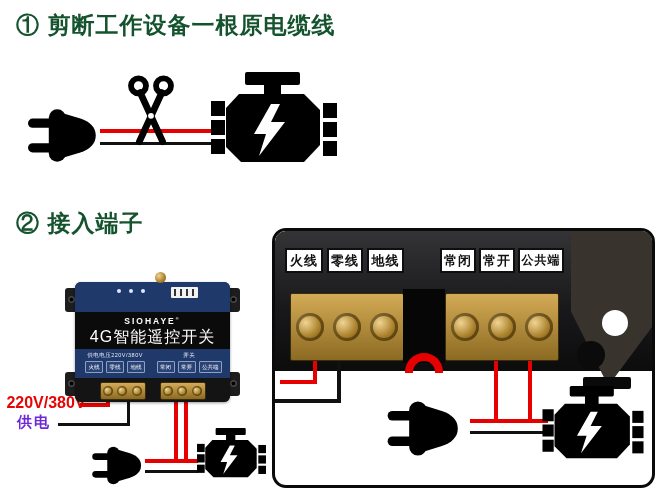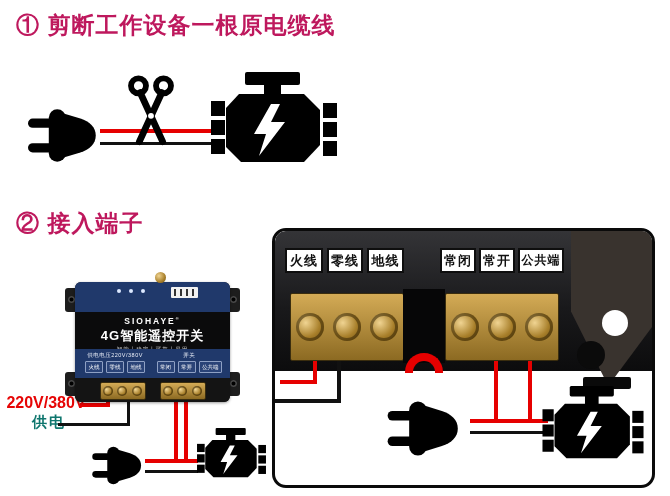--- a/index.html
+++ b/index.html
@@ -1,18 +1,18 @@
 <!DOCTYPE html>
 <html><head>
 <meta charset="utf-8">
 <style>
   html,body{margin:0;padding:0;background:#fff;}
   #canvas{position:relative;width:670px;height:496px;background:#fff;overflow:hidden;
           font-family:"Liberation Sans",sans-serif;}
-  .title{position:absolute;font-size:23px;font-weight:bold;color:#be185d;letter-spacing:1px;}
+  .title{position:absolute;font-size:23px;font-weight:bold;color:#14532d;letter-spacing:1px;}
 
   
   .wire{position:absolute;z-index:1;}
   .wire.red{background:#e60000;}
   .wire.blk{background:#111111;}
 
   
   .device{position:absolute;left:75px;top:282px;width:155px;height:120px;z-index:2;}
   .dev-body{position:absolute;left:0;top:0;width:155px;height:120px;background:#232323;
             border-radius:6px;box-shadow:0 1px 3px rgba(0,0,0,.4);overflow:hidden;}
@@ -24,21 +24,21 @@
   .dev-top{position:absolute;left:0;top:0;width:155px;height:30px;background:#20396b;}
   .led{position:absolute;top:7px;width:4px;height:4px;border-radius:50%;background:#dce9ff;}
   .dev-chip{position:absolute;left:96px;top:5px;width:27px;height:11px;background:#f2f2f2;
             border-radius:1px;
             background-image:repeating-linear-gradient(90deg,#333 0 2px,transparent 2px 6px);
             background-size:20px 7px;background-position:3px 2px;background-repeat:no-repeat;}
   .dev-mid{position:absolute;left:0;top:30px;width:155px;height:37px;background:#0b0b0c;
            color:#fff;text-align:center;padding-top:4px;box-sizing:border-box;}
   .brand{font-size:8.5px;font-weight:bold;letter-spacing:2px;}
   .brand sup{font-size:4px;}
-  .pname{font-size:13px;font-weight:bold;margin-top:1px;letter-spacing:1px;}
+  .pname{font-size:16px;font-weight:normal;margin-top:1px;letter-spacing:1px;}
   .tagline{font-size:5.5px;color:#c9c9c9;margin-top:1px;letter-spacing:1px;}
   .dev-low{position:absolute;left:0;top:67px;width:155px;height:29px;background:#20396b;
            display:flex;justify-content:space-between;padding:3px 8px 0 10px;box-sizing:border-box;}
   .grp{text-align:center;}
   .grp-label{font-size:5.5px;color:#e8edf7;letter-spacing:.5px;}
   .chips{display:flex;gap:3px;margin-top:2px;justify-content:center;}
   .chip{font-size:5.5px;color:#fff;border:0.5px solid #8ea0c4;background:#2a4377;
         padding:1.5px 2.5px;border-radius:1px;white-space:nowrap;}
   .dev-terms{position:absolute;left:0;top:96px;width:155px;height:24px;background:#141414;
              display:flex;justify-content:center;gap:14px;padding-top:4px;box-sizing:border-box;}
@@ -46,22 +46,22 @@
          border-radius:2px;display:flex;align-items:center;justify-content:space-around;}
   .brass.small{width:44px;height:16px;}
   .screw{border-radius:50%;background:radial-gradient(circle at 35% 35%,#f0d492,#a87f2a 55%,#6b4d12);
          box-shadow:inset 0 0 0 1.5px rgba(55,38,5,.6);}
   .screw.s{width:10px;height:10px;}
   .screw.l{width:28px;height:28px;box-shadow:inset 0 0 0 3px rgba(55,38,5,.55);}
 
   
   .supply-v{position:absolute;left:2px;top:394px;width:88px;text-align:center;
             font-size:16px;font-weight:bold;color:#e60505;}
-  .supply-l{position:absolute;left:2px;top:413px;width:64px;text-align:right;
-            font-size:15px;font-weight:bold;color:#0f766e;letter-spacing:2px;}
+  .supply-l{position:absolute;left:2px;top:413px;width:64px;text-align:center;
+            font-size:15px;font-weight:bold;color:#6d28d9;letter-spacing:2px;}
 
   
   .panel{position:absolute;left:272px;top:228px;width:383px;height:260px;box-sizing:border-box;
          border:3px solid #0a0a0a;border-radius:14px;background:#fff;overflow:hidden;z-index:2;}
   .photo{position:absolute;left:0;top:0;width:377px;height:140px;
          background:linear-gradient(180deg,#343437,#19191b 55%,#0c0c0d);
          border-radius:10px 10px 0 0;}
   .edge-piece{position:absolute;left:296px;top:0;width:81px;height:155px;background:#39332e;
               clip-path:polygon(0 0,100% 0,100% 62%,46% 100%,0 52%);}
   .hole-white{position:absolute;left:327px;top:79px;width:26px;height:26px;border-radius:50%;background:#fff;}

